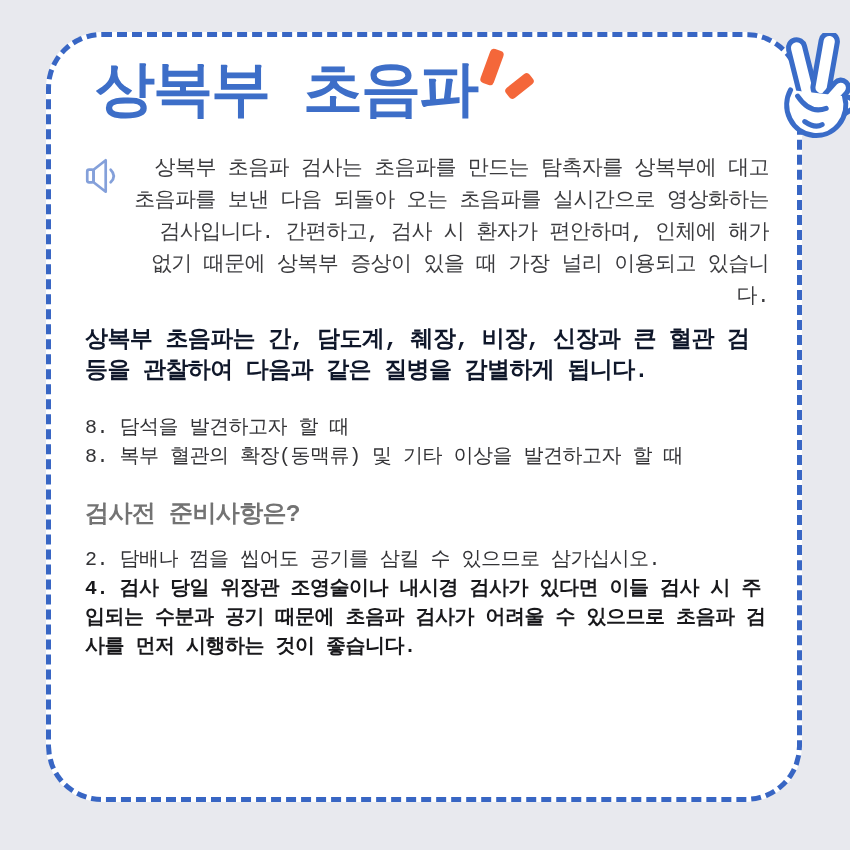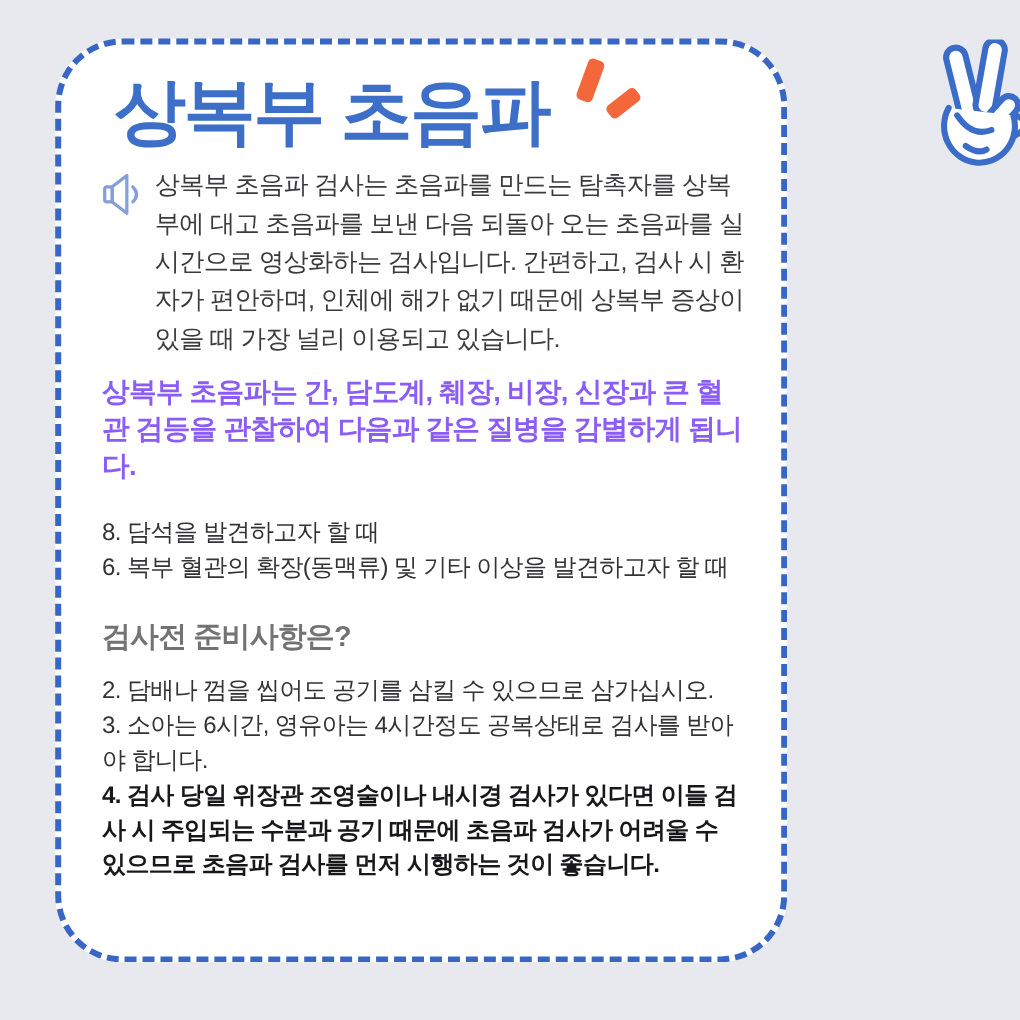--- a/index.html
+++ b/index.html
@@ -5,47 +5,48 @@
   html,body{margin:0;padding:0;}
   body{
     width:850px;height:850px;
     background:#e8e9ee;
     font-family:"Liberation Sans", sans-serif;
     position:relative;overflow:hidden;
     -webkit-font-smoothing:antialiased;
   }
   .card{
     position:absolute;left:46px;top:32px;
-    width:610px;height:770px;
+    width:756px;height:770px;
     box-sizing:border-box;
     background:#ffffff;
     border:5px dashed #3866c4;
     border-radius:56px;
     padding:16px 28px 0 34px;
+    font-family:Liberation Mono, monospace;
   }
   .title-row{position:relative;margin:2px 0 0 10px;height:78px;}
   .title{
     font-size:60px;font-weight:800;color:#3d6ec8;
     letter-spacing:-2px;line-height:76px;white-space:nowrap;
   }
   .mark{position:absolute;background:#f4673a;border-radius:4px;}
   .mark-a{width:14px;height:36px;left:390px;top:-6px;transform:rotate(20deg);}
   .mark-b{width:13px;height:30px;left:418px;top:16px;transform:rotate(52deg);}
   .hand{
     position:absolute;left:676px;top:-22px;width:92px;height:112px;
   }
-  .intro{display:flex;margin-top:6px;}
+  .intro{display:flex;margin-top:20px;text-align:right;}
   .speaker{width:36px;flex:none;padding-top:3px;}
   .intro-text{
     font-size:21px;line-height:32px;color:#3b3b3e;
     letter-spacing:-0.6px;margin-left:8px;
   }
   .overview-heading{
     margin:12px 0 0 0;
-    font-size:23px;font-weight:800;color:#8b5cf6;
+    font-size:23px;font-weight:800;color:#0f172a;
     line-height:31px;letter-spacing:-0.6px;
   }
   .list{letter-spacing:-0.5px;color:#333336;}
   .indications{margin-top:26px;font-size:20px;line-height:29px;}
   .prep-heading{
     margin-top:26px;font-size:24px;font-weight:800;color:#737373;
     letter-spacing:-0.6px;
   }
   .prep{margin-top:16px;font-size:20px;line-height:29px;}
   .prep b{color:#18181b;}
@@ -86,24 +87,23 @@
         </g>
       </svg>
     </span>
     <div class="intro-text">상복부 초음파 검사는 초음파를 만드는 탐촉자를 상복부에 대고 초음파를 보낸 다음 되돌아 오는 초음파를 실시간으로 영상화하는 검사입니다. 간편하고, 검사 시 환자가 편안하며, 인체에 해가 없기 때문에 상복부 증상이 있을 때 가장 널리 이용되고 있습니다.</div>
   </div>
 
   <div class="overview-heading">상복부 초음파는 간, 담도계, 췌장, 비장, 신장과 큰 혈관 검등을 관찰하여 다음과 같은 질병을 감별하게 됩니다.</div>
 
   <div class="list indications">
       <div>8. 담석을 발견하고자 할 때</div>
-      <div>6. 복부 혈관의 확장(동맥류) 및 기타 이상을 발견하고자 할 때</div>
+      <div>8. 복부 혈관의 확장(동맥류) 및 기타 이상을 발견하고자 할 때</div>
     </div>
 
   <div class="prep-heading">검사전 준비사항은?</div>
 
   <div class="list prep">
       <div><span>2. 담배나 껌을 씹어도 공기를 삼킬 수 있으므로 삼가십시오.</span></div>
-      <div><span>3. 소아는 6시간, 영유아는 4시간정도 공복상태로 검사를 받아야 합니다.</span></div>
       <div><b>4. 검사 당일 위장관 조영술이나 내시경 검사가 있다면 이들 검사 시 주입되는 수분과 공기 때문에 초음파 검사가 어려울 수 있으므로 초음파 검사를 먼저 시행하는 것이 좋습니다.</b></div>
     </div>
 
 </div>
 
 </body></html>

